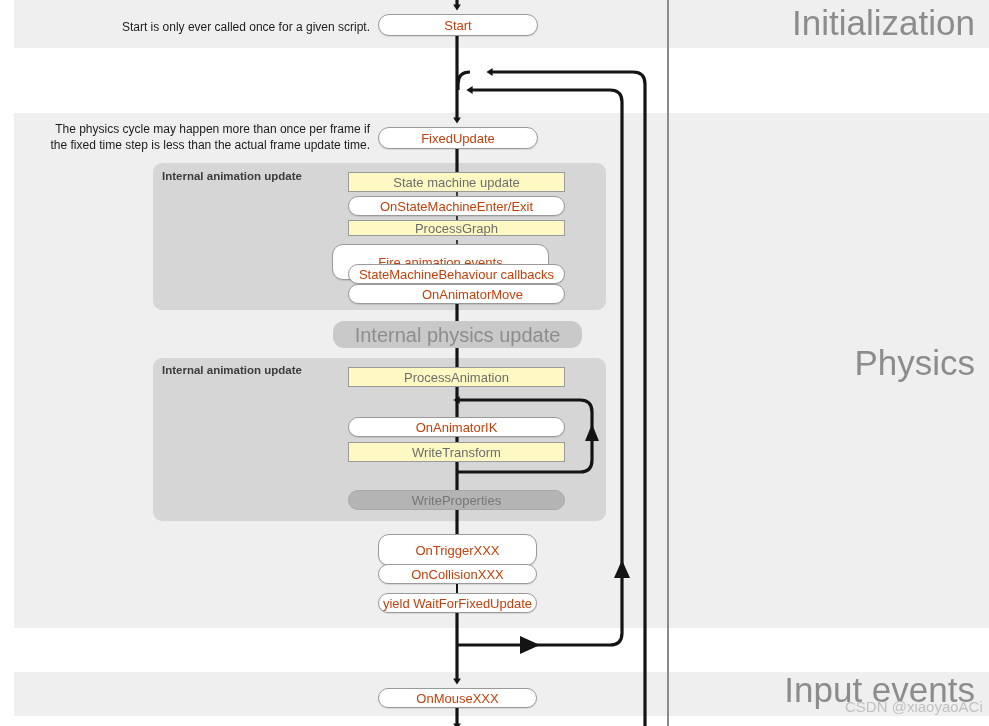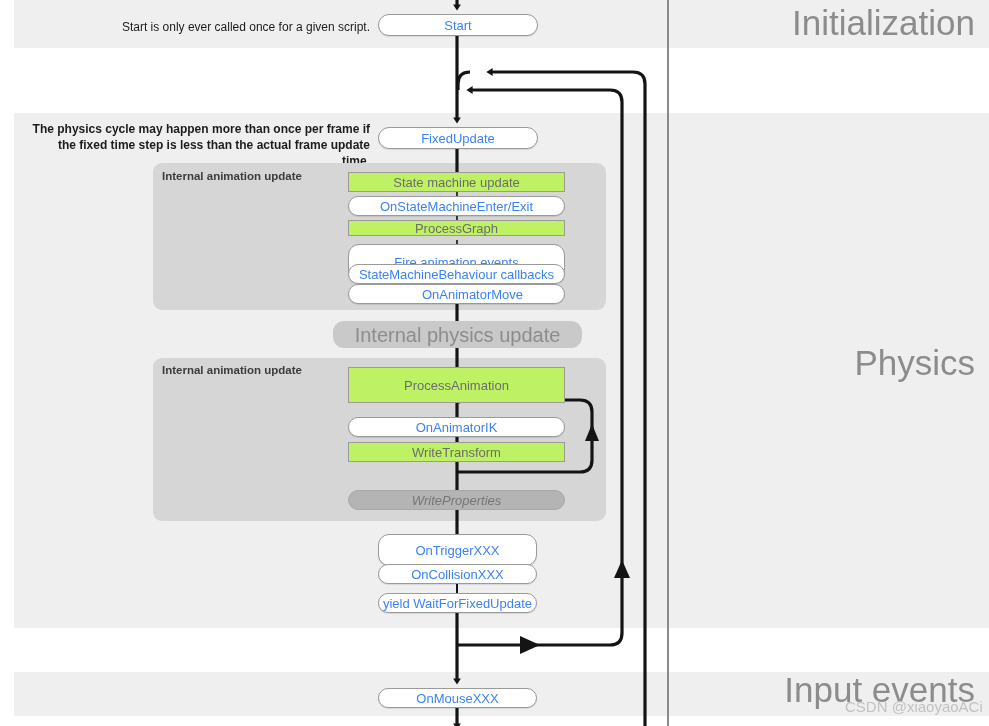--- a/index.html
+++ b/index.html
@@ -60,25 +60,25 @@
     align-items: center;
     justify-content: center;
     font-size: 13px;
     white-space: nowrap;
     line-height: 1;
   }
   .node.white {
     background: #ffffff;
     border: 1px solid #9a9a9a;
     border-radius: 11px;
-    color: #3b82f6;
+    color: #c2410c;
     box-shadow: 0 1px 1px rgba(0,0,0,0.10);
   }
   .node.grey-rect {
-    background: #bef264;
+    background: #fef9c3;
     border: 1px solid #9a9a9a;
     border-radius: 0px;
     color: #6d6d6d;
   }
   .node.grey-pill {
     background: #b4b4b4;
     border: 1px solid #a8a8a8;
     border-radius: 11px;
     color: #767676;
   }
@@ -125,21 +125,21 @@
 
   <div class="band-label" style="top:3px;">Initialization</div>
   <div class="band-label" style="top:343px;">Physics</div>
   <div class="band-label" style="top:670px;">Input events</div>
 
   <div class="divider" style="left:667px;top:0px;height:726px;"></div>
 
   <div class="annotation" style="left:30px;top:19px;width:340px;">
     <div>Start is only ever called once for a given script.</div>
   </div>
-  <div class="annotation" style="left:30px;top:121px;width:340px;font-weight:bold;">
+  <div class="annotation" style="left:30px;top:121px;width:340px;">
     <div>The physics cycle may happen more than once per frame if</div>
     <div>the fixed time step is less than the actual frame update time.</div>
   </div>
 
   <div class="group-box" style="left:153px;top:163px;width:453px;height:147px;"></div>
   <div class="group-box-label" style="left:162px;top:170px;">Internal animation update</div>
 
   <div class="group-box" style="left:153px;top:358px;width:453px;height:163px;"></div>
   <div class="group-box-label" style="left:162px;top:364px;">Internal animation update</div>
 
@@ -229,30 +229,30 @@
     </g>
   </svg>
 
   <div class="node white" style="left:378px;top:14px;width:160px;height:22px;">Start</div>
 
   <div class="node white" style="left:378px;top:127px;width:160px;height:22px;">FixedUpdate</div>
 
   <div class="node grey-rect" style="left:348px;top:172px;width:217px;height:20px;">State machine update</div>
   <div class="node white" style="left:348px;top:196px;width:217px;height:20px;">OnStateMachineEnter/Exit</div>
   <div class="node grey-rect" style="left:348px;top:220px;width:217px;height:16px;">ProcessGraph</div>
-  <div class="node white" style="left:348px;top:244px;width:217px;height:36px;">Fire animation events</div>
+  <div class="node white" style="left:332px;top:244px;width:217px;height:36px;">Fire animation events</div>
   <div class="node white" style="left:348px;top:264px;width:217px;height:20px;">StateMachineBehaviour callbacks</div>
   <div class="node white" style="left:348px;top:284px;width:217px;height:20px;padding-left:32px;">OnAnimatorMove</div>
 
   <div class="node grey-pill-big" style="left:333px;top:321px;width:249px;height:27px;">Internal physics update</div>
 
-  <div class="node grey-rect" style="left:348px;top:367px;width:217px;height:36px;">ProcessAnimation</div>
+  <div class="node grey-rect" style="left:348px;top:367px;width:217px;height:20px;">ProcessAnimation</div>
   <div class="node white" style="left:348px;top:417px;width:217px;height:20px;">OnAnimatorIK</div>
   <div class="node grey-rect" style="left:348px;top:442px;width:217px;height:20px;">WriteTransform</div>
-  <div class="node grey-pill" style="left:348px;top:490px;width:217px;height:20px;font-style:italic;">WriteProperties</div>
+  <div class="node grey-pill" style="left:348px;top:490px;width:217px;height:20px;">WriteProperties</div>
 
   <div class="node white" style="left:378px;top:534px;width:159px;height:32px;">OnTriggerXXX</div>
   <div class="node white" style="left:378px;top:564px;width:159px;height:20px;">OnCollisionXXX</div>
   <div class="node white" style="left:378px;top:593px;width:159px;height:20px;">yield WaitForFixedUpdate</div>
 
   <div class="node white" style="left:378px;top:688px;width:159px;height:20px;">OnMouseXXX</div>
 
   <div class="watermark" style="left:845px;top:698px;">CSDN @xiaoyaoACi</div>
 
 </div>

